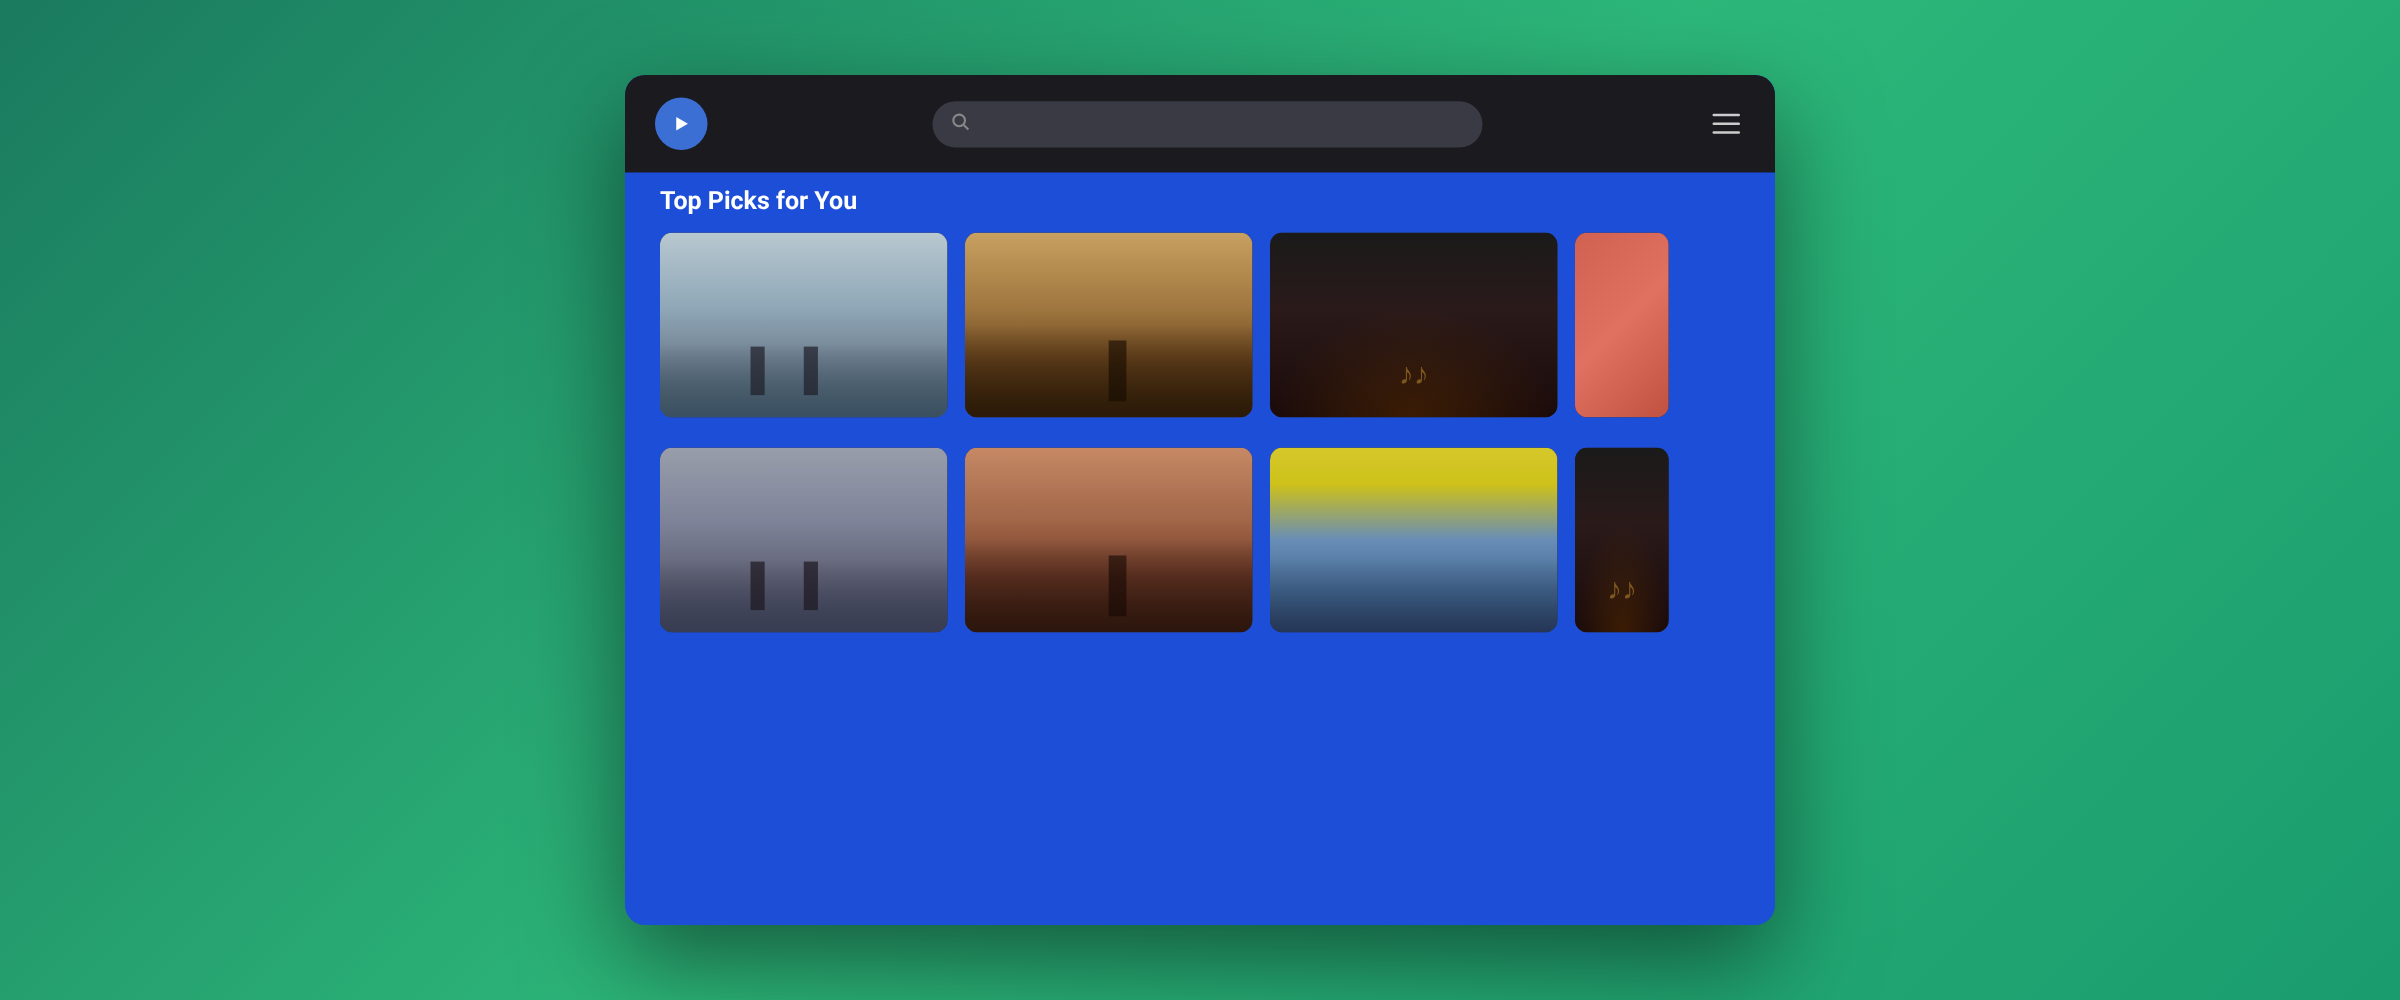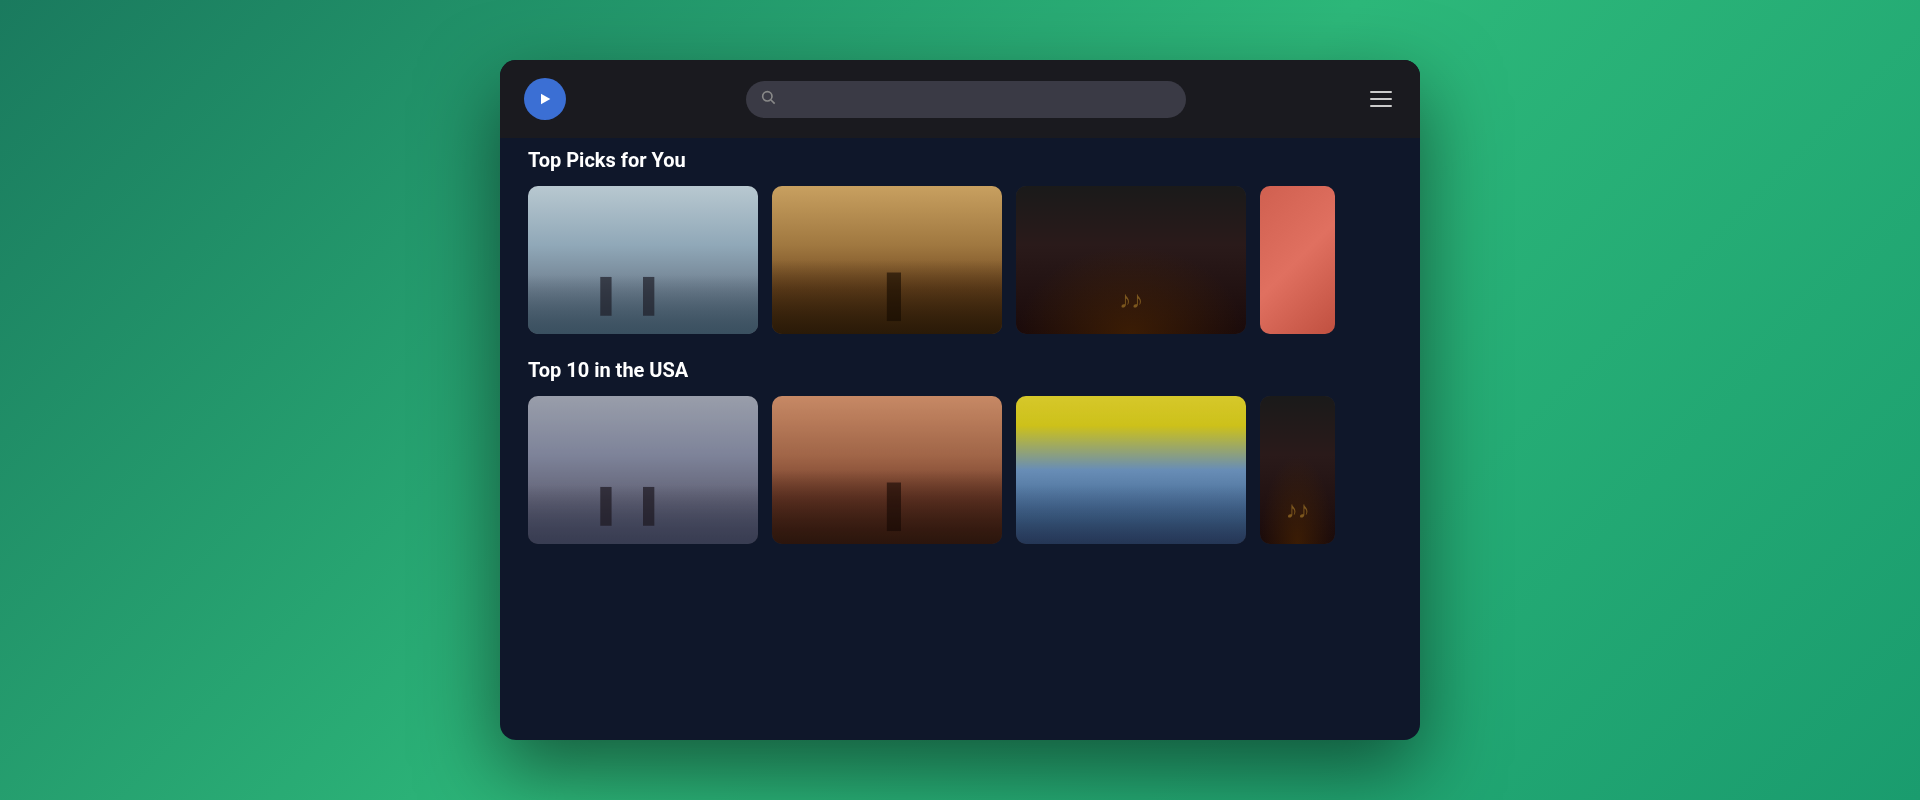--- a/index.html
+++ b/index.html
@@ -15,21 +15,21 @@
       display: flex;
       align-items: center;
       justify-content: center;
       font-family: -apple-system, BlinkMacSystemFont, 'Segoe UI', Roboto, sans-serif;
       overflow: hidden;
     }
 
     .app-window {
       width: 920px;
       height: 680px;
-      background: #0f172a;
+      background: #1d4ed8;
       border-radius: 16px;
       overflow: hidden;
       box-shadow: 0 30px 80px rgba(0,0,0,0.5);
       display: flex;
       flex-direction: column;
     }
 
     .header {
       display: flex;
       align-items: center;
@@ -302,21 +302,20 @@
           <div class="scene scene-3"></div>
         </div>
         <div class="movie-card partial">
           <div class="scene scene-4"></div>
         </div>
       </div>
     </div>
 
 
     <div class="section">
-      <h2 class="section-title">Top 10 in the USA</h2>
       <div class="cards-row">
         <div class="movie-card">
           <div class="scene scene-1" style="filter: hue-rotate(30deg) brightness(0.8);"></div>
         </div>
         <div class="movie-card">
           <div class="scene scene-2" style="filter: hue-rotate(-20deg) brightness(0.9);"></div>
         </div>
         <div class="movie-card">
           <div class="scene scene-7" style="filter: hue-rotate(10deg);"></div>
         </div>

